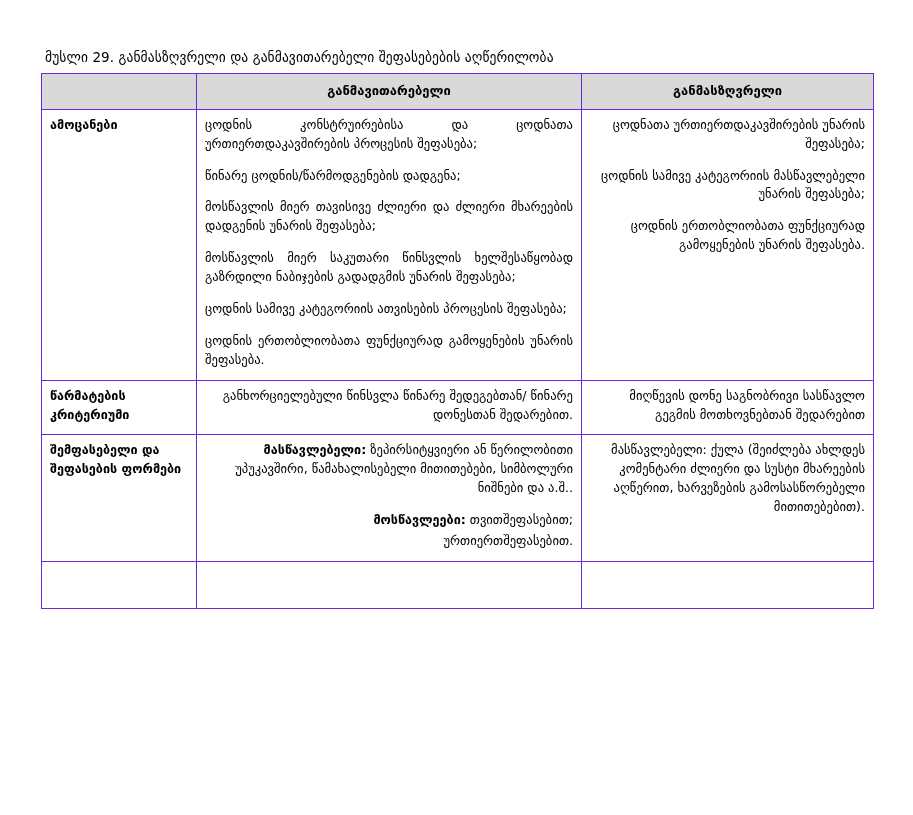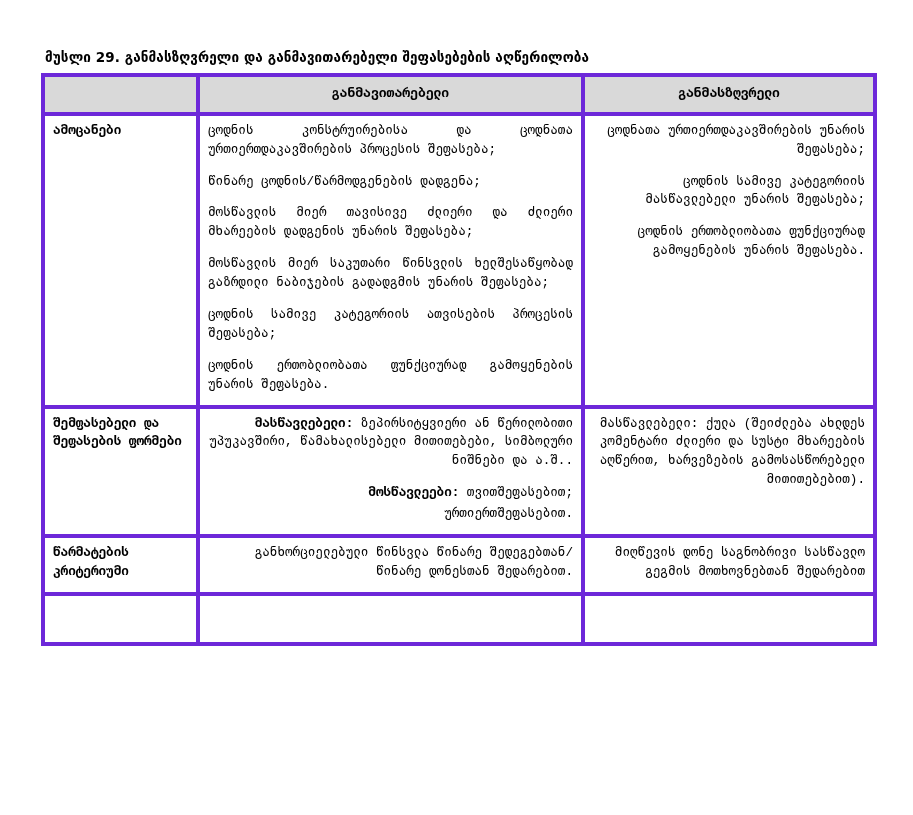--- a/index.html
+++ b/index.html
@@ -14,41 +14,40 @@
     color: #000000;
     position: relative;
     overflow: hidden;
   }
   .page {
     box-sizing: border-box;
     padding: 48px 40px 0 41px;
   }
   .caption {
     font-size: 13.5px;
-    font-weight: bold;
+    font-weight: normal;
     line-height: 1.35;
     margin: 0 0 7px 4px;
     letter-spacing: 0.1px;
   }
   table.matrix {
     border-collapse: collapse;
     width: 832px;
     table-layout: fixed;
   }
   table.matrix col.c0 { width: 155px; }
   table.matrix col.c1 { width: 385px; }
   table.matrix col.c2 { width: 292px; }
 
   table.matrix th, table.matrix td {
-    border: 4px solid #6d28d9;
+    border: 1px solid #6d28d9;
     vertical-align: top;
     padding: 6px 8px 10px 8px;
     font-size: 12.6px;
     line-height: 1.5;
-    font-family: Liberation Mono, monospace;
   }
   table.matrix thead th {
     background: #d9d9d9;
     text-align: center;
     font-weight: bold;
     padding: 7px 6px 8px 6px;
     vertical-align: middle;
     font-size: 13px;
   }
   th.corner {
@@ -111,38 +110,38 @@
           <p class="just">ცოდნის ერთობლიობათა ფუნქციურად გამოყენების უნარის შეფასება.</p>
         </td>
         <td>
           <p>ცოდნათა ურთიერთდაკავშირების უნარის შეფასება;</p>
           <p>ცოდნის სამივე კატეგორიის მასწავლებელი უნარის შეფასება;</p>
           <p>ცოდნის ერთობლიობათა ფუნქციურად გამოყენების უნარის შეფასება.</p>
         </td>
       </tr>
 
       <tr>
+        <td class="rowhead">წარმატების კრიტერიუმი</td>
+        <td>
+          <p>განხორციელებული წინსვლა წინარე შედეგებთან/ წინარე დონესთან შედარებით.</p>
+        </td>
+        <td>
+          <p>მიღწევის დონე საგნობრივი სასწავლო გეგმის მოთხოვნებთან შედარებით</p>
+        </td>
+      </tr>
+
+      <tr>
         <td class="rowhead">შემფასებელი და შეფასების ფორმები</td>
         <td>
           <p><span class="b">მასწავლებელი:</span><span> ზეპირსიტყვიერი ან წერილობითი უპუკავშირი, წამახალისებელი მითითებები, სიმბოლური ნიშნები და ა.შ..</span></p>
           <p class="tight"><span class="b">მოსწავლეები:</span><span> თვითშეფასებით;</span></p>
           <p class="tight">ურთიერთშეფასებით.</p>
         </td>
         <td>
           <p>მასწავლებელი: ქულა (შეიძლება ახლდეს კომენტარი ძლიერი და სუსტი მხარეების აღწერით, ხარვეზების გამოსასწორებელი მითითებებით).</p>
-        </td>
-      </tr>
-
-      <tr>
-        <td class="rowhead">წარმატების კრიტერიუმი</td>
-        <td>
-          <p>განხორციელებული წინსვლა წინარე შედეგებთან/ წინარე დონესთან შედარებით.</p>
-        </td>
-        <td>
-          <p>მიღწევის დონე საგნობრივი სასწავლო გეგმის მოთხოვნებთან შედარებით</p>
         </td>
       </tr>
 
       <tr class="empty-row">
         <td></td>
         <td></td>
         <td></td>
       </tr>
 
     </tbody>

